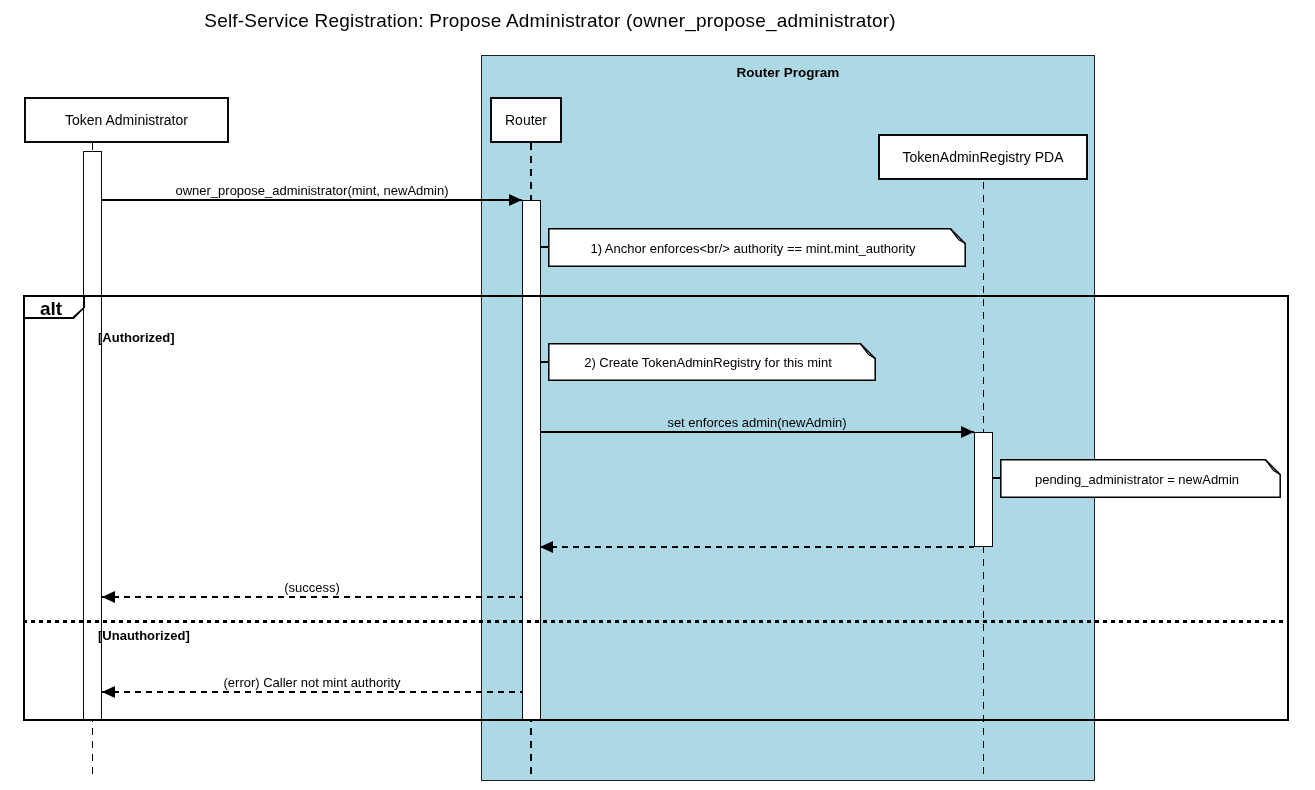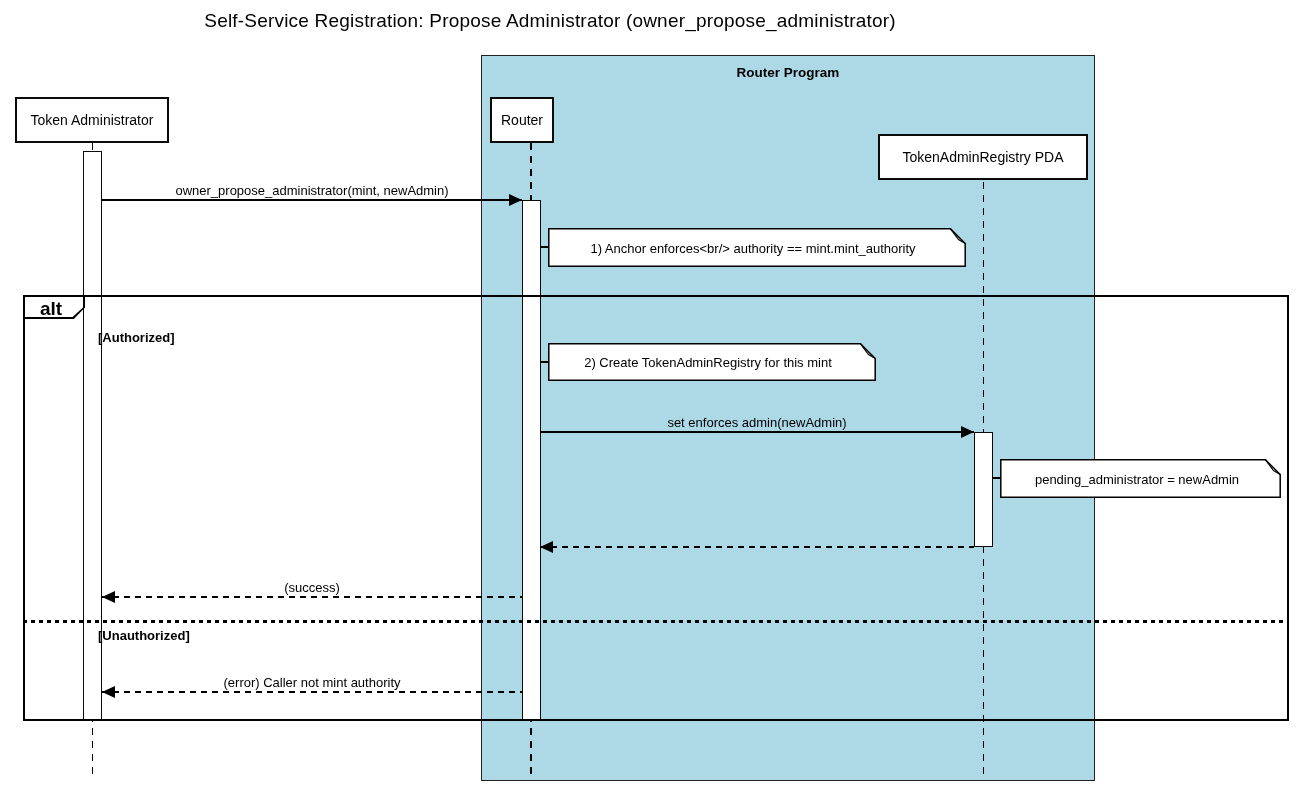--- a/index.html
+++ b/index.html
@@ -26,22 +26,22 @@
     position:absolute;width:1.5px;top:143px;height:633px;z-index:1;
     background:repeating-linear-gradient(180deg,#000 0 7px,transparent 7px 13px);
   }
   #ll-ta{left:91.5px;} #ll-router{left:530px;} #ll-registry{left:982.5px;}
   
   .participant{
     position:absolute;top:97px;height:46px;background:#fff;border:2px solid #0a0a0a;
     box-sizing:border-box;display:flex;align-items:center;justify-content:center;
     font-size:14px;z-index:2;
   }
-  #p-ta{left:15px;width:154px;}
-  #p-router{left:490px;width:64px;text-align:center;}
+  #p-ta{left:24px;width:205px;}
+  #p-router{left:490px;width:72px;text-align:center;}
   #p-registry{left:878px;width:210px;margin-top:37px;}
   
   .activation{
     position:absolute;width:19px;background:#fff;border:1.5px solid #0a0a0a;
     box-sizing:border-box;z-index:2;
   }
   #act-ta{left:83px;top:151px;height:570px;}
   #act-router{left:522px;top:200px;height:521px;}
   #act-registry{left:974px;top:432px;height:115px;}
   

